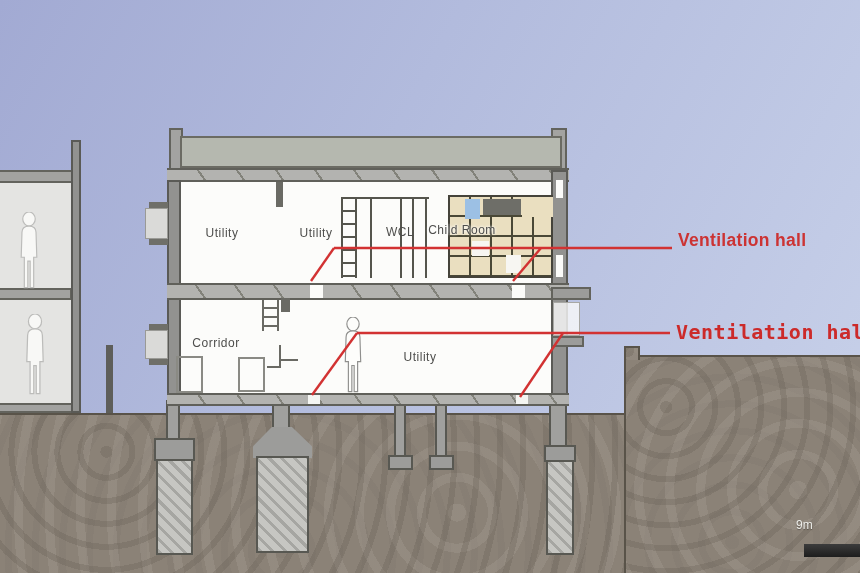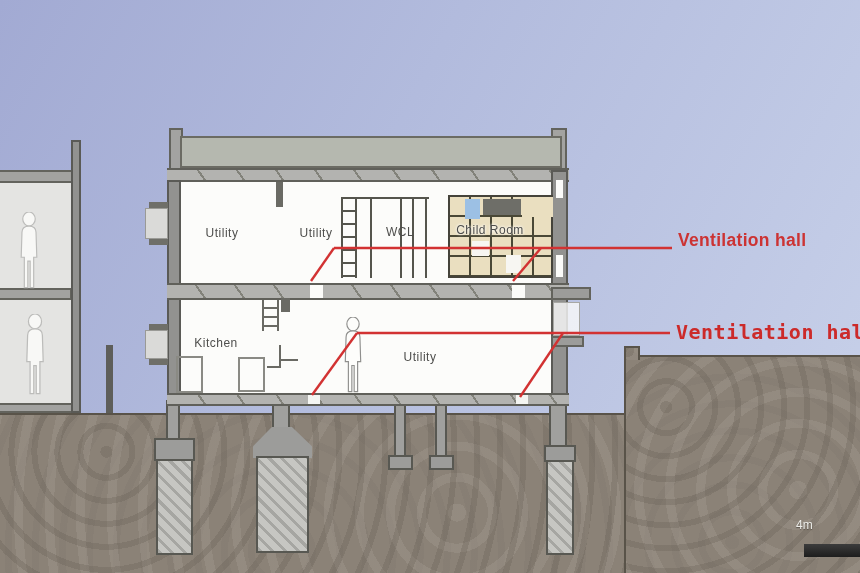--- a/index.html
+++ b/index.html
@@ -78,21 +78,21 @@
 </style>
 </head>
 <body>
 
 <div id="canvas">
 
   <div class="abs soil" style="left:0;top:413px;width:626px;height:160px;"></div>
   <div class="abs soil" style="left:624px;top:355px;width:236px;height:218px;border-left:2px solid #595349;"></div>
   <div class="abs soil" style="left:624px;top:346px;width:12px;height:12px;border-left:2px solid #595349;border-right:2px solid #595349;"></div>
 
-  <div class="abs scaleLabel" style="left:796px;top:518px;">4m</div>
+  <div class="abs scaleLabel" style="left:796px;top:518px;">9m</div>
   <div class="abs" style="left:804px;top:544px;width:56px;height:13px;background:linear-gradient(#3c3c3c,#1d1d1d);"></div>
 
   <div>
     <div class="abs neighborRoom" style="left:0;top:183px;width:72px;height:105px;"></div>
     <div class="abs neighborRoom" style="left:0;top:300px;width:72px;height:103px;"></div>
     <div class="abs slabGray" style="left:0;top:170px;width:81px;height:13px;border-left:none;"></div>
     <div class="abs slabGray" style="left:0;top:288px;width:72px;height:12px;border-left:none;"></div>
     <div class="abs slabGray" style="left:0;top:403px;width:81px;height:10px;border-left:none;"></div>
     <div class="abs wall" style="left:71px;top:140px;width:10px;height:273px;">
       <div class="winWhite" style="top:70px;height:42px;"></div>
@@ -187,22 +187,22 @@
     <div class="abs outlineBox" style="left:238px;top:357px;width:27px;height:35px;"></div>
 
     <svg class="abs" style="left:336px;top:317px;" width="34" height="77" viewBox="0 0 40 100">
       <ellipse cx="20" cy="9" rx="8" ry="9" fill="#fdfdfb" stroke="#8f8f8d" stroke-width="1.5"></ellipse>
       <path d="M11,26 C11,20 14,18 20,18 C26,18 29,20 29,26 L30,58 L26,58 L26,97 L21.5,97 L21.5,63 L18.5,63 L18.5,97 L14,97 L14,58 L10,58 Z" fill="#fdfdfb" stroke="#8f8f8d" stroke-width="1.5"></path>
     </svg>
 
     <div class="roomLabel" style="left:222px;top:233px;">Utility</div>
     <div class="roomLabel" style="left:316px;top:233px;">Utility</div>
     <div class="roomLabel" style="left:400px;top:232px;">WCL</div>
-    <div class="roomLabel" style="left:490px;top:230px;text-shadow:0 0 3px rgba(255,255,255,.9),0 0 3px rgba(255,255,255,.9);">Child Room</div>
-    <div class="roomLabel" style="left:216px;top:343px;">Kitchen</div>
+    <div class="roomLabel" style="left:462px;top:230px;text-shadow:0 0 3px rgba(255,255,255,.9),0 0 3px rgba(255,255,255,.9);">Child Room</div>
+    <div class="roomLabel" style="left:216px;top:343px;">Corridor</div>
     <div class="roomLabel" style="left:420px;top:357px;">Utility</div>
   </div>
 
   <svg class="overlay" width="860" height="573" viewBox="0 0 860 573">
     <line x1="311" y1="281" x2="334" y2="248" stroke-width="2.4" stroke="#d23232"></line>
     <line x1="334" y1="248" x2="672" y2="248" stroke-width="2.4" stroke="#d23232"></line>
     <line x1="541" y1="248" x2="513" y2="281" stroke-width="2.4" stroke="#d23232"></line>
     <line x1="312" y1="395" x2="357" y2="333" stroke-width="2.4" stroke="#d23232"></line>
     <line x1="357" y1="333" x2="670" y2="333" stroke-width="2.4" stroke="#d23232"></line>
     <line x1="563" y1="333" x2="520" y2="397" stroke-width="2.4" stroke="#d23232"></line>

